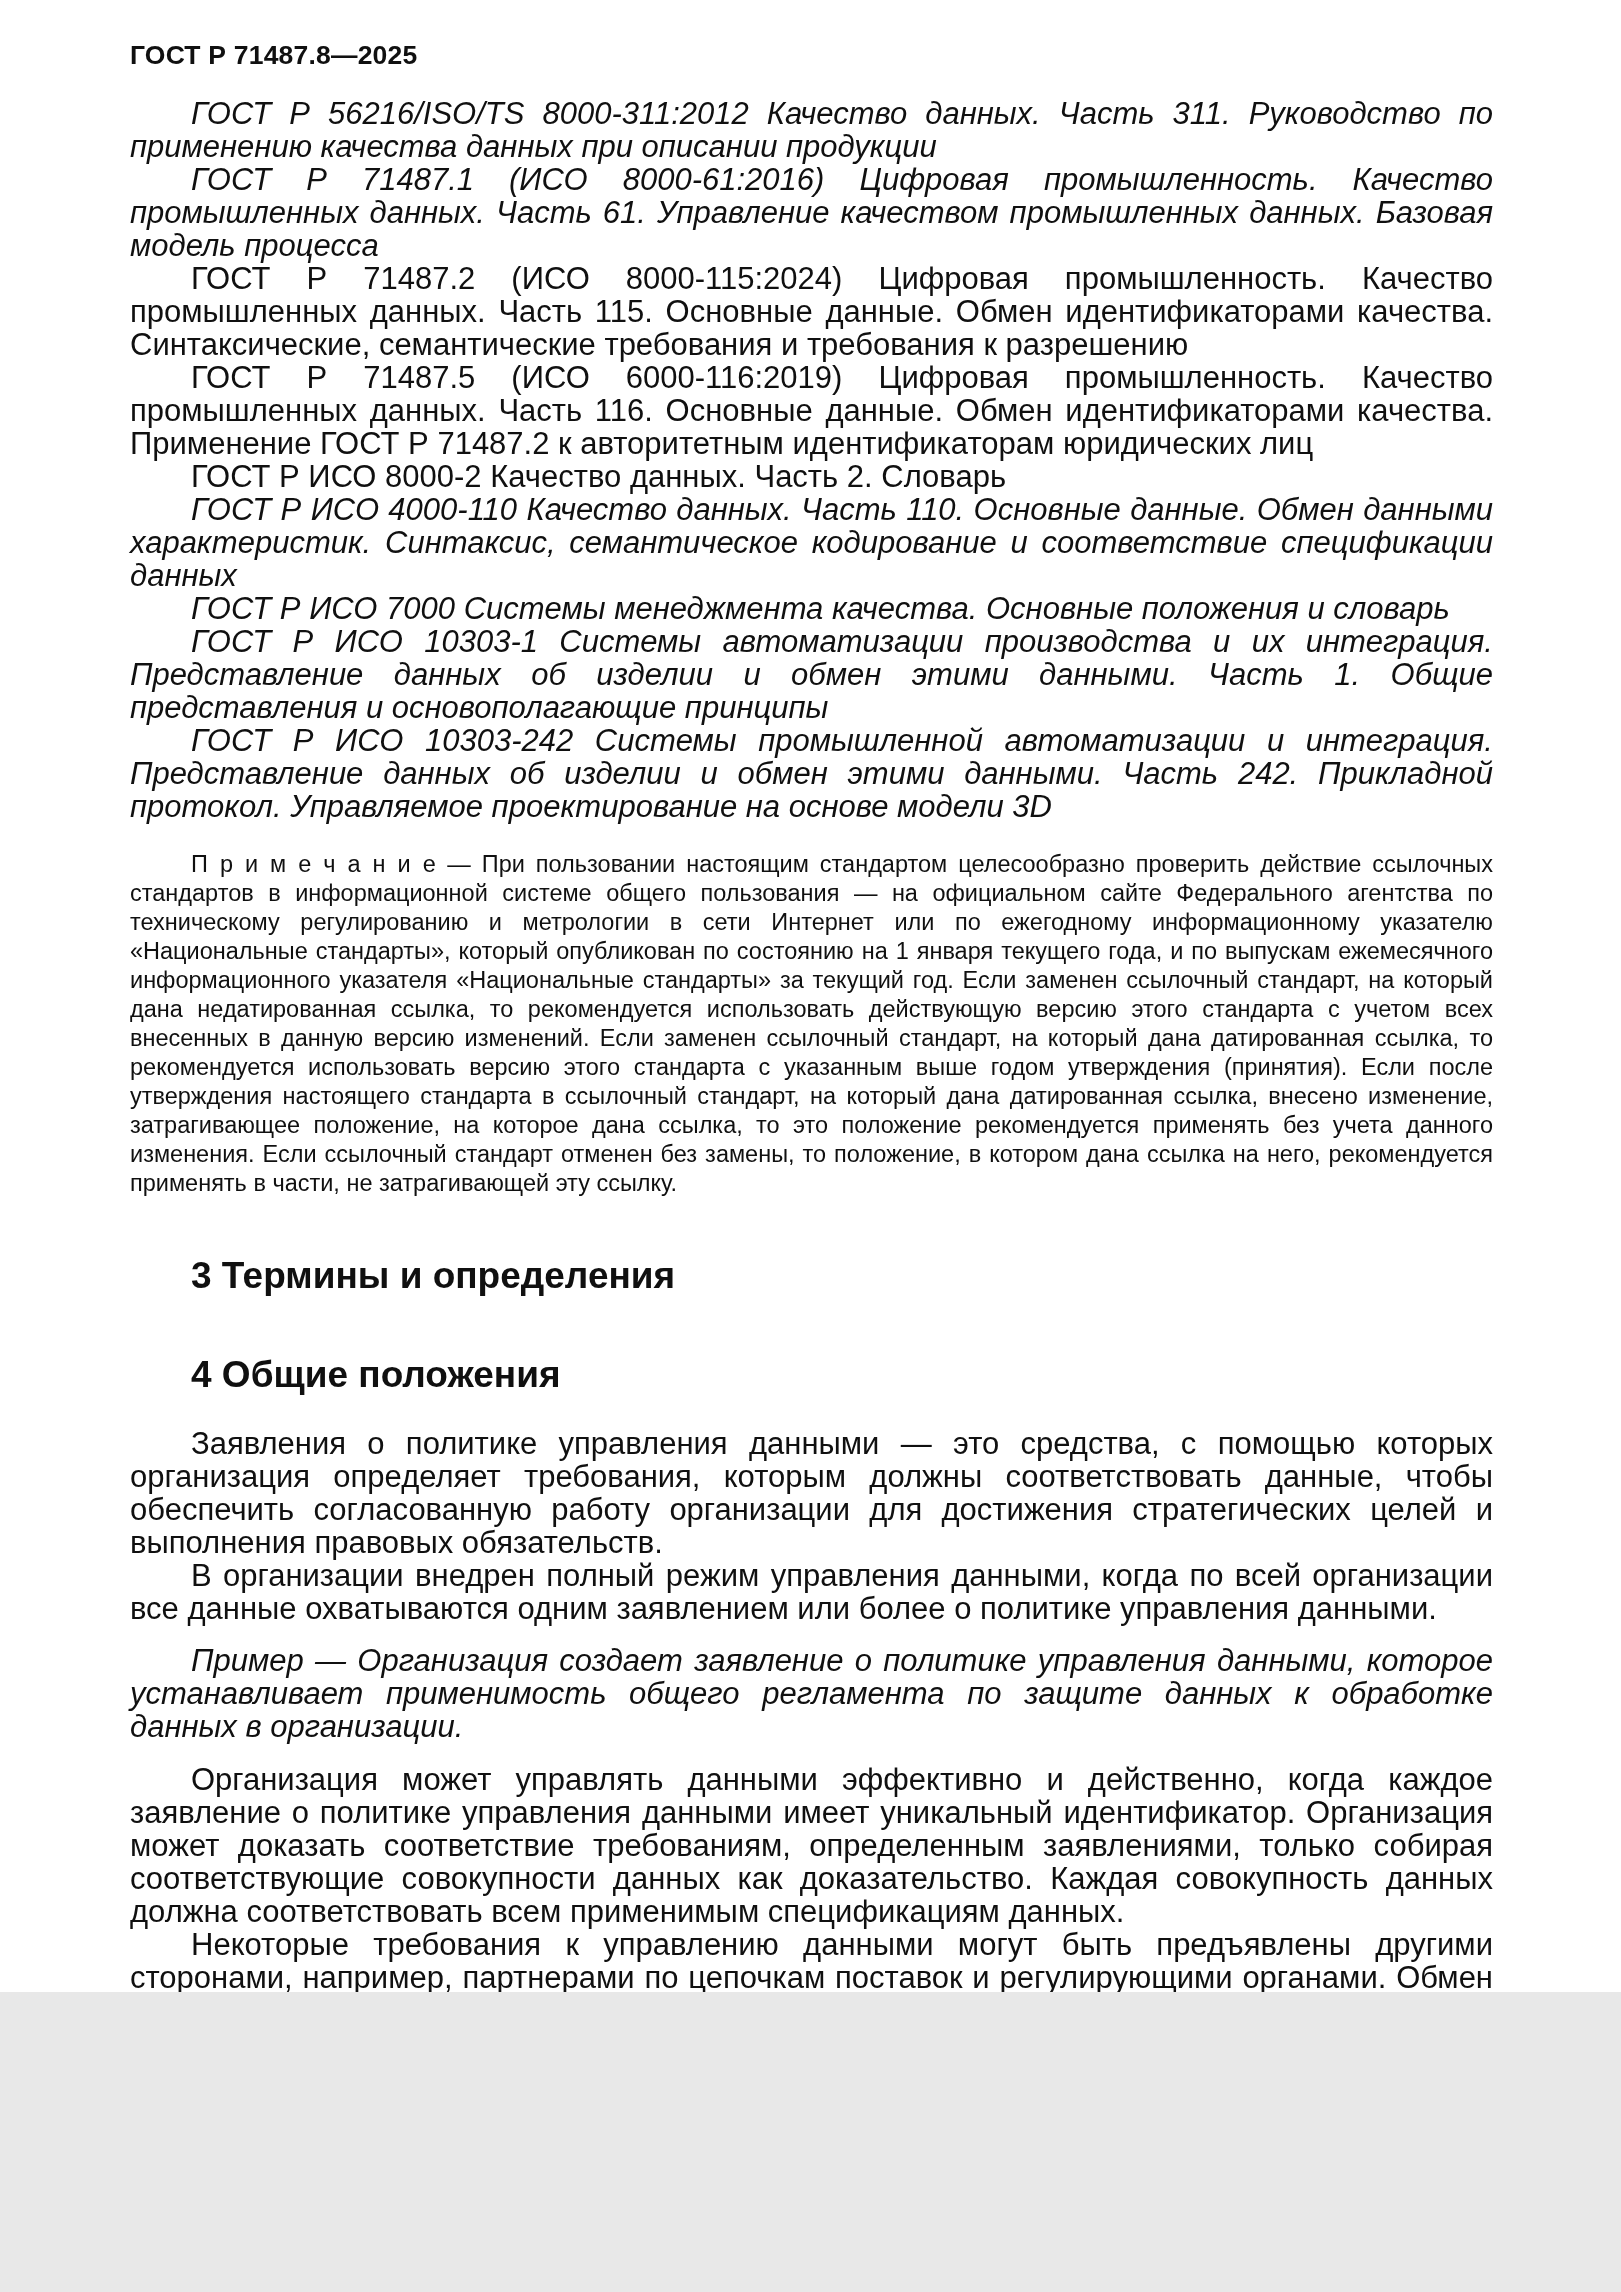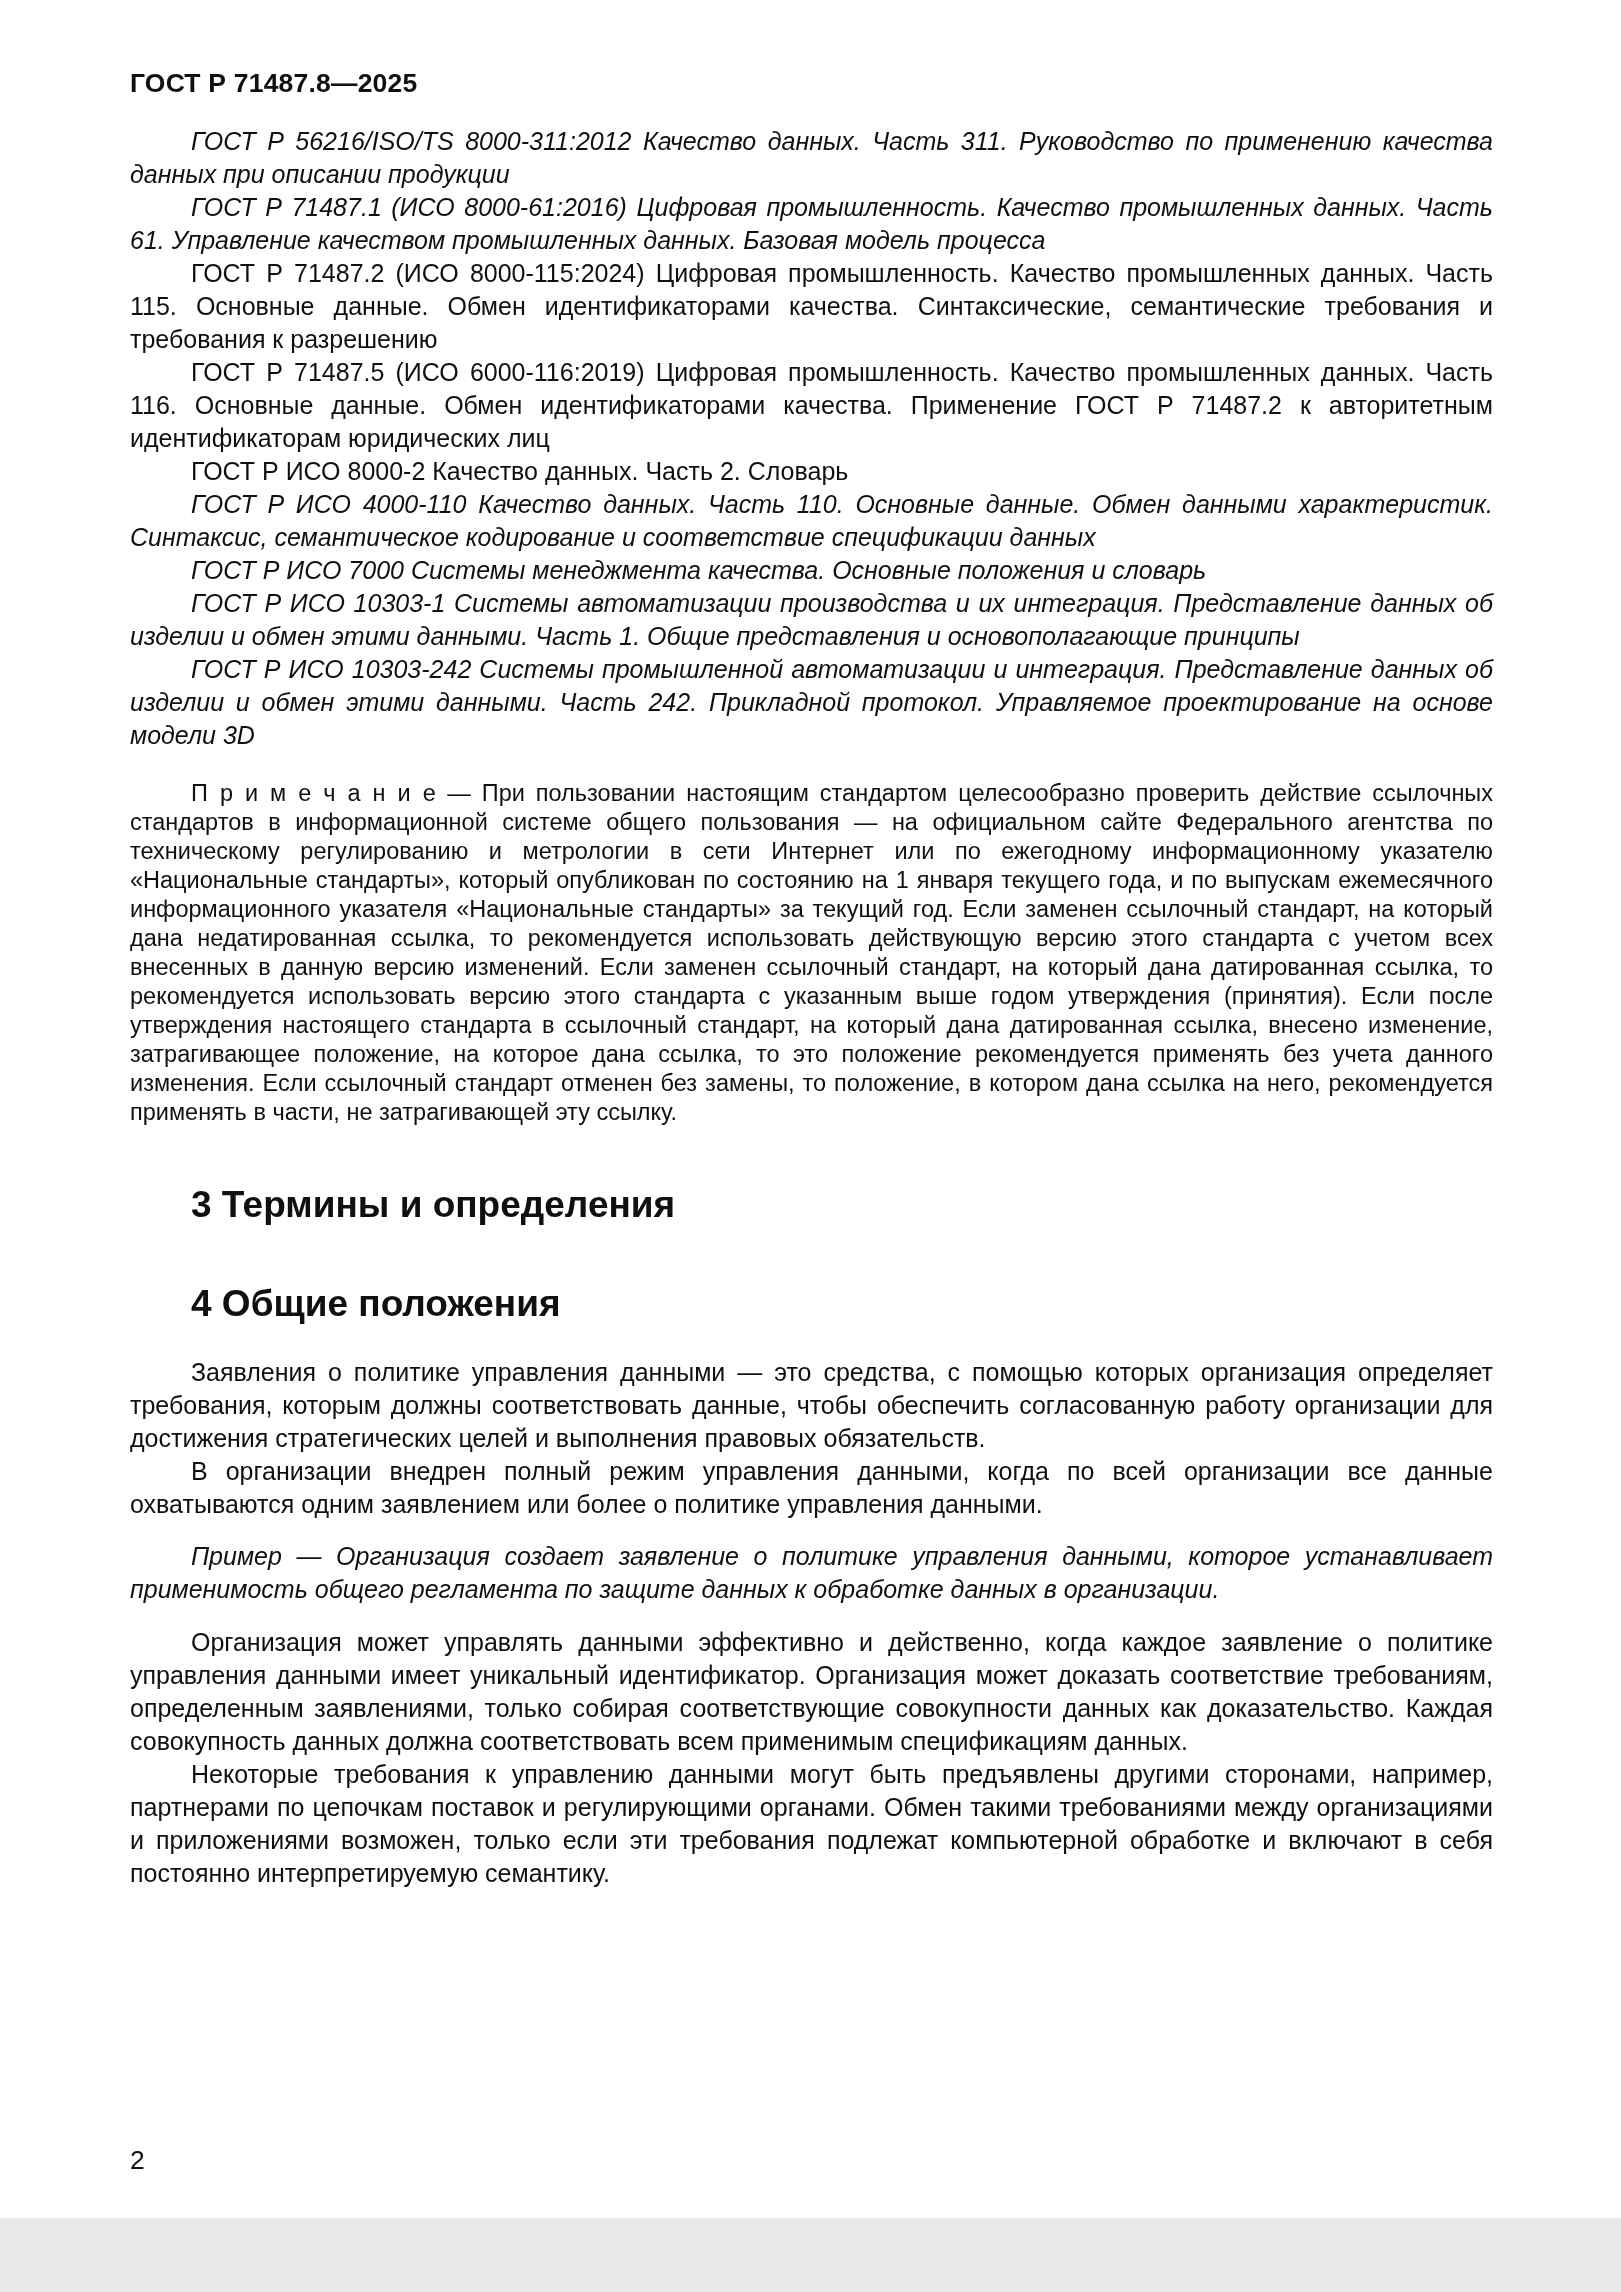--- a/index.html
+++ b/index.html
@@ -5,33 +5,33 @@
   * { margin: 0; padding: 0; box-sizing: border-box; }
   html, body { background: #e8e8e8; }
   body {
     width: 1621px;
     font-family: "Liberation Sans", sans-serif;
     color: #101010;
   }
   .page {
     position: relative;
     width: 1621px;
-    height: 2218px;
+    height: 1992px;
     background: #ffffff;
-    padding: 68px 128px 0 130px;
+    padding: 40px 128px 0 130px;
     overflow: hidden;
   }
   .running-header {
     font-size: 26.5px;
     font-weight: bold;
     letter-spacing: 0.2px;
     margin-bottom: 25.5px;
   }
   p.body {
-    font-size: 25px;
+    font-size: 31px;
     line-height: 33px;
     text-align: justify;
     text-indent: 61px;
   }
   .italic { font-style: italic; }
   .note {
     font-size: 23.5px;
     line-height: 29px;
     text-align: justify;
     text-indent: 61px;

